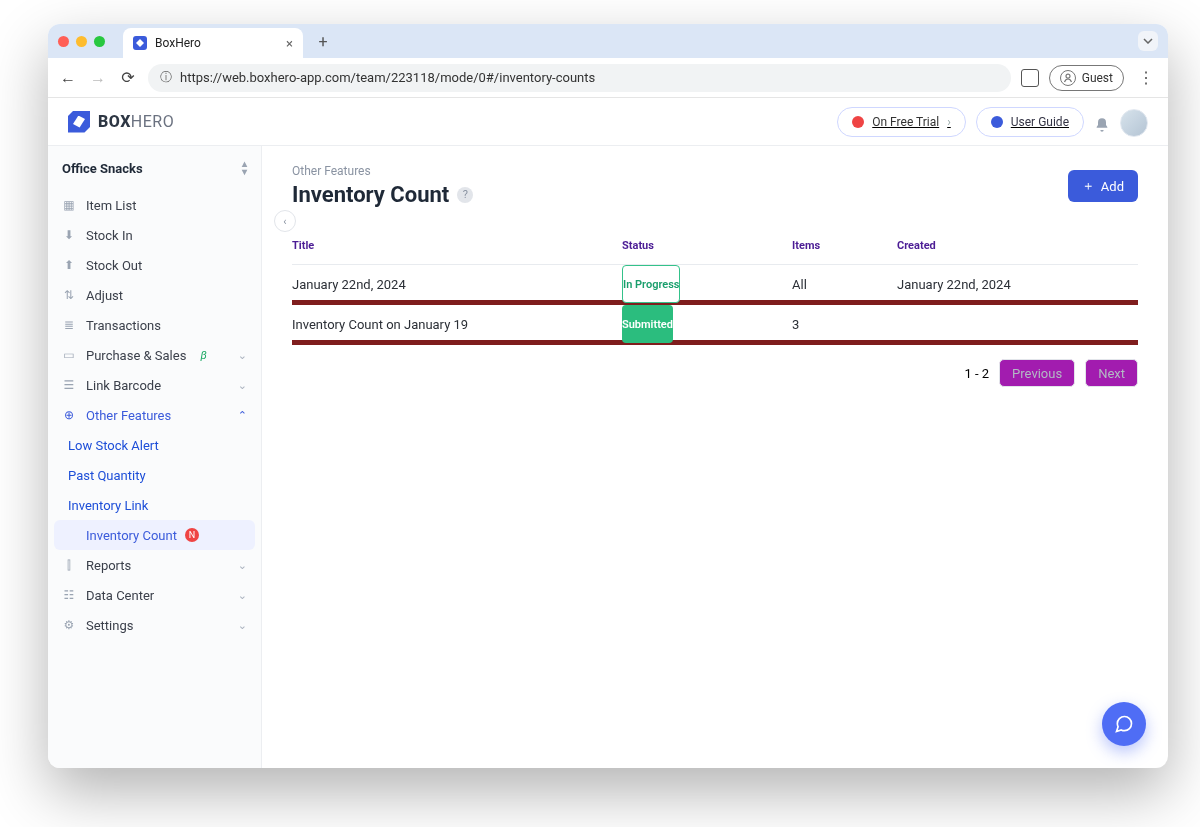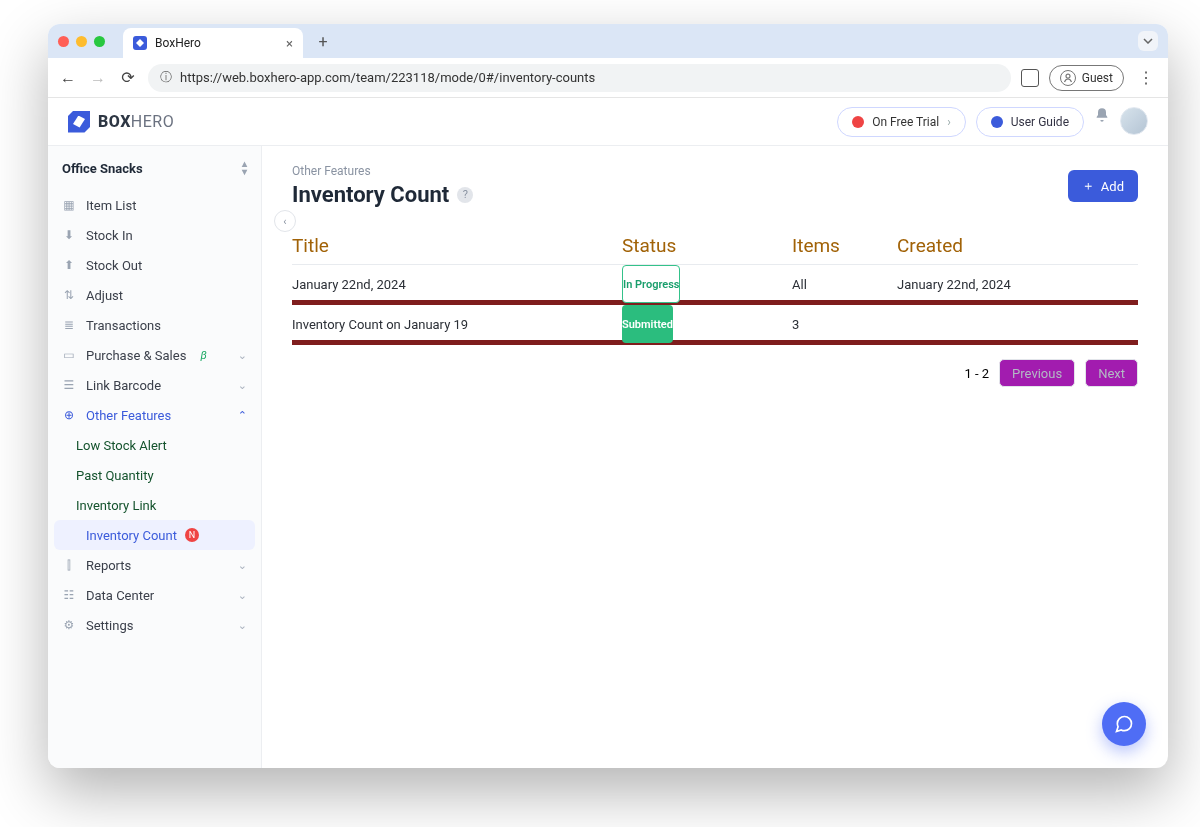--- a/index.html
+++ b/index.html
@@ -106,21 +106,21 @@
   }
   .logo .mark{
     width:22px;height:22px;background:#3b5bdb;
     clip-path:polygon(25% 0,100% 0,100% 75%,75% 100%,0 100%,0 25%);
     position:relative;
   }
   .logo .mark::after{content:"";position:absolute;inset:5px;background:#fff;
     clip-path:polygon(45% 0,100% 30%,55% 100%,0 70%);}
   .logo .box{font-weight:800;}
   .logo .hero{font-weight:400;color:#6b7280;}
-  .header-right{margin-left:auto;display:flex;align-items:flex-start;gap:10px;}
+  .header-right{margin-left:auto;display:flex;align-items:flex-end;gap:10px;text-decoration:underline;}
   .pill-btn{
     height:30px;border:1px solid #cfd7ff;border-radius:16px;
     display:flex;align-items:center;padding:0 14px;gap:8px;
     font-size:12px;color:#334;
   }
   .pill-btn.trial{color:#333;}
   .pill-btn.guide{border-color:#cfd7ff;}
   .dot-badge{width:12px;height:12px;border-radius:50%;display:inline-block;}
   .dot-badge.red{background:#ef4444;}
   .dot-badge.blue{background:#3b5bdb;}
@@ -149,21 +149,21 @@
     height:30px;display:flex;align-items:center;
     padding:0 14px;gap:10px;color:#3a3f4a;
   }
   .sideitem .ic{width:14px;color:#9aa4b2;text-align:center;font-size:12px;}
   .sideitem .chev{margin-left:auto;color:#aab2bf;font-size:11px;}
   .sideitem .beta{color:#19a862;font-style:italic;font-size:11px;margin-left:4px;}
   .sideitem.active{color:#3b5bdb;}
   .sideitem.active .ic{color:#3b5bdb;}
   .subitem{
     height:30px;display:flex;align-items:center;
-    padding-left:28px;padding-right:14px;color:#14532d;
+    padding-left:20px;padding-right:14px;color:#1d4ed8;
   }
   .subitem.active{
     background:#eef1ff;color:#3b5bdb;border-radius:6px;margin:0 6px;padding-left:32px;
   }
   .n-badge{
     width:14px;height:14px;border-radius:50%;background:#ef4444;color:#fff;
     font-size:9px;display:inline-flex;align-items:center;justify-content:center;
     margin-left:8px;
   }
   .collapse-handle{
@@ -182,21 +182,21 @@
     font-size:11px;display:inline-flex;align-items:center;justify-content:center;}
   .add-btn{
     position:absolute;right:30px;top:24px;
     background:#3b5bdb;color:#fff;border-radius:6px;
     height:32px;padding:0 14px;display:flex;align-items:center;gap:6px;
     font-size:13px;
   }
 
   .tbl{margin-top:20px;width:100%;}
   .thead,.trow{display:grid;grid-template-columns: 330px 170px 105px 1fr; align-items:center;}
-  .thead{font-weight:400;color:#a16207;font-size:19px;height:38px;border-bottom:1px solid #e8ebef;}
+  .thead{font-weight:700;color:#4c1d95;font-size:11px;height:38px;border-bottom:1px solid #e8ebef;}
   .trow{height:40px;border-bottom:5px solid #7f1d1d;font-size:13px;color:#2b2f36;}
   .badge{
     display:inline-flex;align-items:center;justify-content:center;
     height:38px;border-radius:4px;padding:0 0;font-size:11px;font-weight:600;
   }
   .badge.inprog{background:#fff;border:1px solid #34c28a;color:#1a9e6c;}
   .badge.subm{background:#2bbd7e;color:#fff;}
 
   .pager{margin-top:14px;display:flex;justify-content:flex-end;align-items:center;gap:10px;font-size:13px;}
   .pager .btn{

